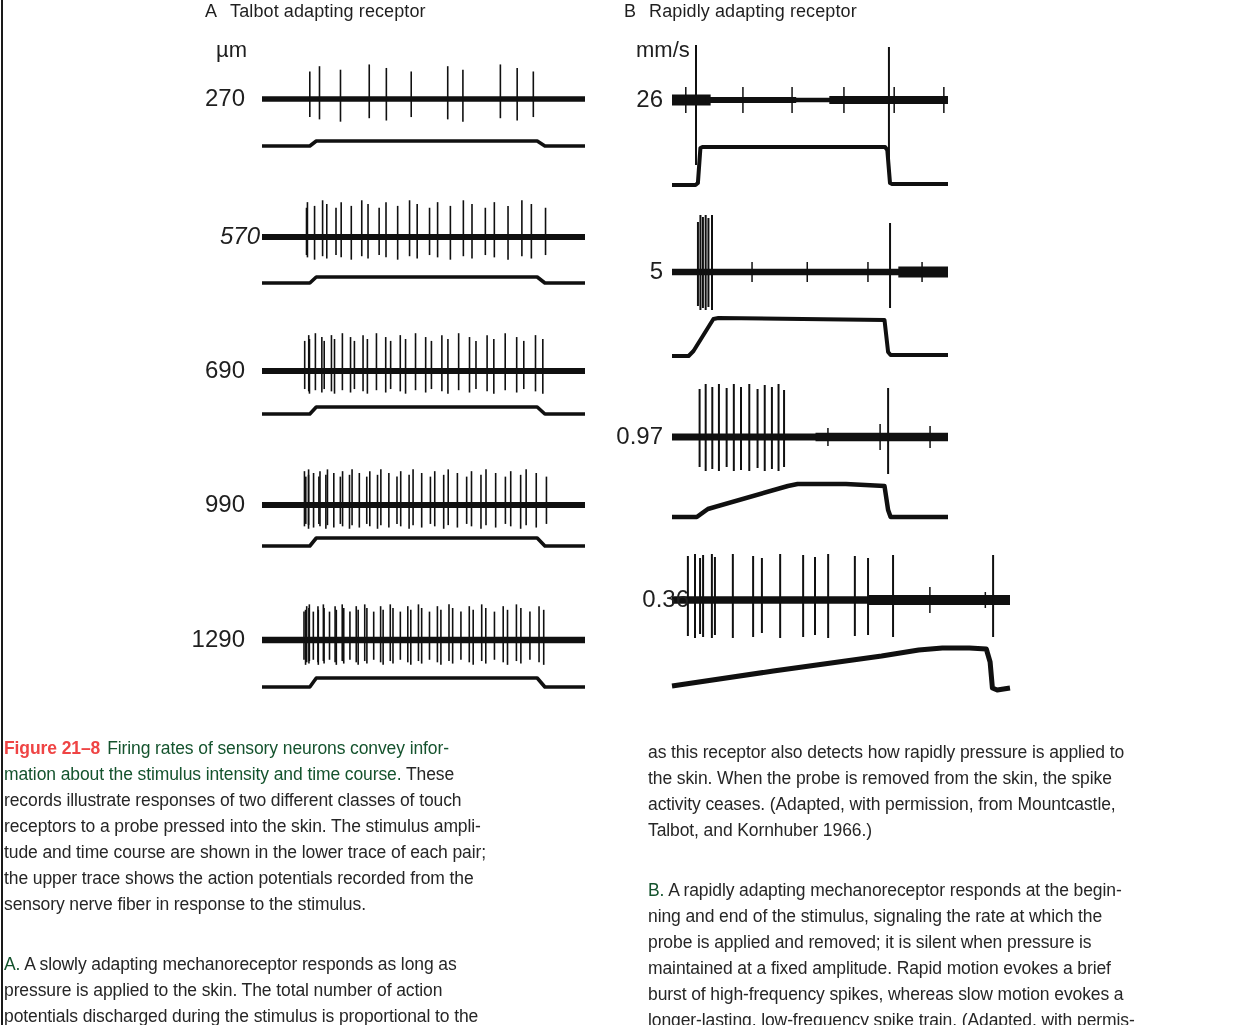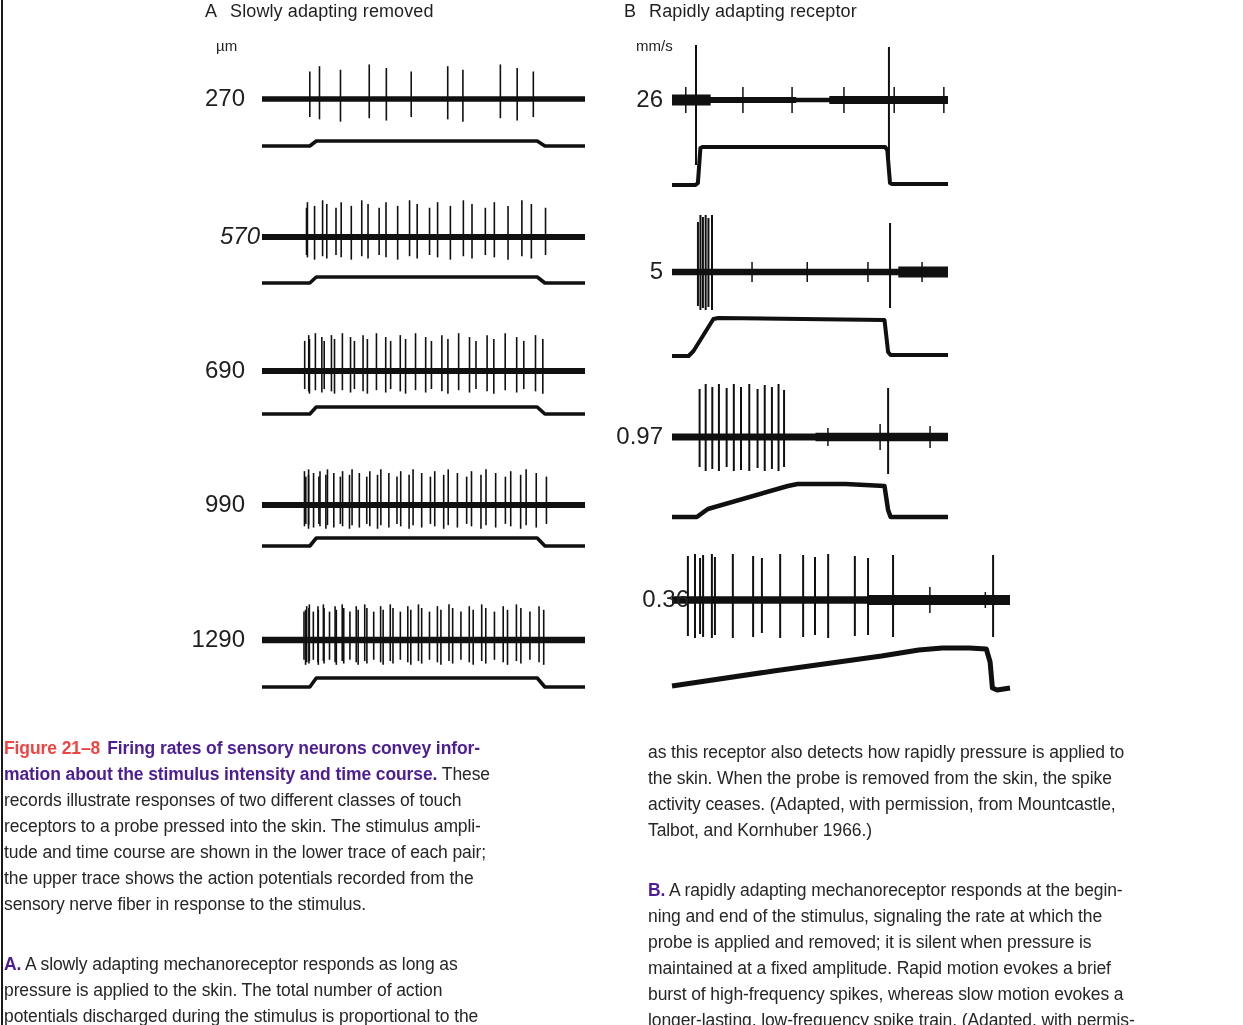--- a/index.html
+++ b/index.html
@@ -2,28 +2,28 @@
 <html><head>
 <meta charset="utf-8">
 <style>
   html,body{margin:0;padding:0;background:#fff;}
   .page{position:relative;width:1243px;height:1025px;background:#ffffff;
         font-family:"Liberation Sans",sans-serif;color:#222;overflow:hidden;}
   .left-border{position:absolute;left:1px;top:0;width:2px;height:1025px;background:#1a1a1a;}
   #trace-svg{position:absolute;left:0;top:0;}
   .panel-header{position:absolute;font-size:18px;color:#1f1f1f;white-space:nowrap;letter-spacing:0.1px;}
   .panel-letter{margin-right:13px;}
-  .unit-label{position:absolute;font-size:15px;color:#1f1f1f;}
+  .unit-label{position:absolute;font-size:22px;color:#1f1f1f;}
   .trace-label{position:absolute;width:70px;text-align:right;transform:translateY(-52%);
                font-size:24px;color:#1f1f1f;}
   .caption-col{position:absolute;font-size:17.5px;line-height:26px;color:#262626;
                white-space:pre-line;letter-spacing:-0.1px;}
   .caption-par{margin:0 0 8px 0;}
   .run-figlabel{color:#ef4444;font-weight:bold;margin-right:7px;}
-  .run-bold{font-weight:bold;color:#4c1d95;}
+  .run-bold{font-weight:normal;color:#14532d;}
   .run-normal{font-weight:normal;}
 </style>
 </head>
 <body>
 
 <div class="page">
   <div class="left-border"></div>
 
   <svg id="trace-svg" width="1243" height="1025">
       <g>
@@ -278,21 +278,21 @@
         <line x1="868.04" y1="558" x2="868.04" y2="635" stroke="#101010" stroke-width="2"></line>
         <line x1="893.052" y1="555" x2="893.052" y2="637" stroke="#101010" stroke-width="2"></line>
         <line x1="993.0999999999999" y1="555" x2="993.0999999999999" y2="637" stroke="#101010" stroke-width="2"></line>
         <line x1="929.894" y1="587" x2="929.894" y2="613" stroke="#101010" stroke-width="1.5"></line>
         <line x1="985.326" y1="592" x2="985.326" y2="608" stroke="#101010" stroke-width="1.5"></line>
         <polyline points="672.0,686.0 685.5,684.0 773.4,671.0 881.6,656.0 918.7,650.0 942.4,648.0 969.4,648.0 986.3,649.0 990.1,662.0 992.4,688.0 997.2,690.0 1010.0,688.0" fill="none" stroke="#101010" stroke-width="5" stroke-linejoin="round"></polyline>
       </g>
     </svg>
 
   <div class="panel-header" style="left:205px;top:1px">
-    <span class="panel-letter">A</span><span class="panel-title">Slowly adapting removed</span>
+    <span class="panel-letter">A</span><span class="panel-title">Talbot adapting receptor</span>
   </div>
   <div class="panel-header" style="left:624px;top:1px">
     <span class="panel-letter">B</span><span class="panel-title">Rapidly adapting receptor</span>
   </div>
 
   <div class="unit-label" style="left:216px;top:37px">µm</div>
   <div class="unit-label" style="left:636px;top:37px">mm/s</div>
 
   <div class="caption-col" style="left:4px;top:709px;width:635px">
     <div class="caption-par"><span class="run-figlabel">Figure 21–8</span><span class="run-bold">Firing rates of sensory neurons convey infor-

